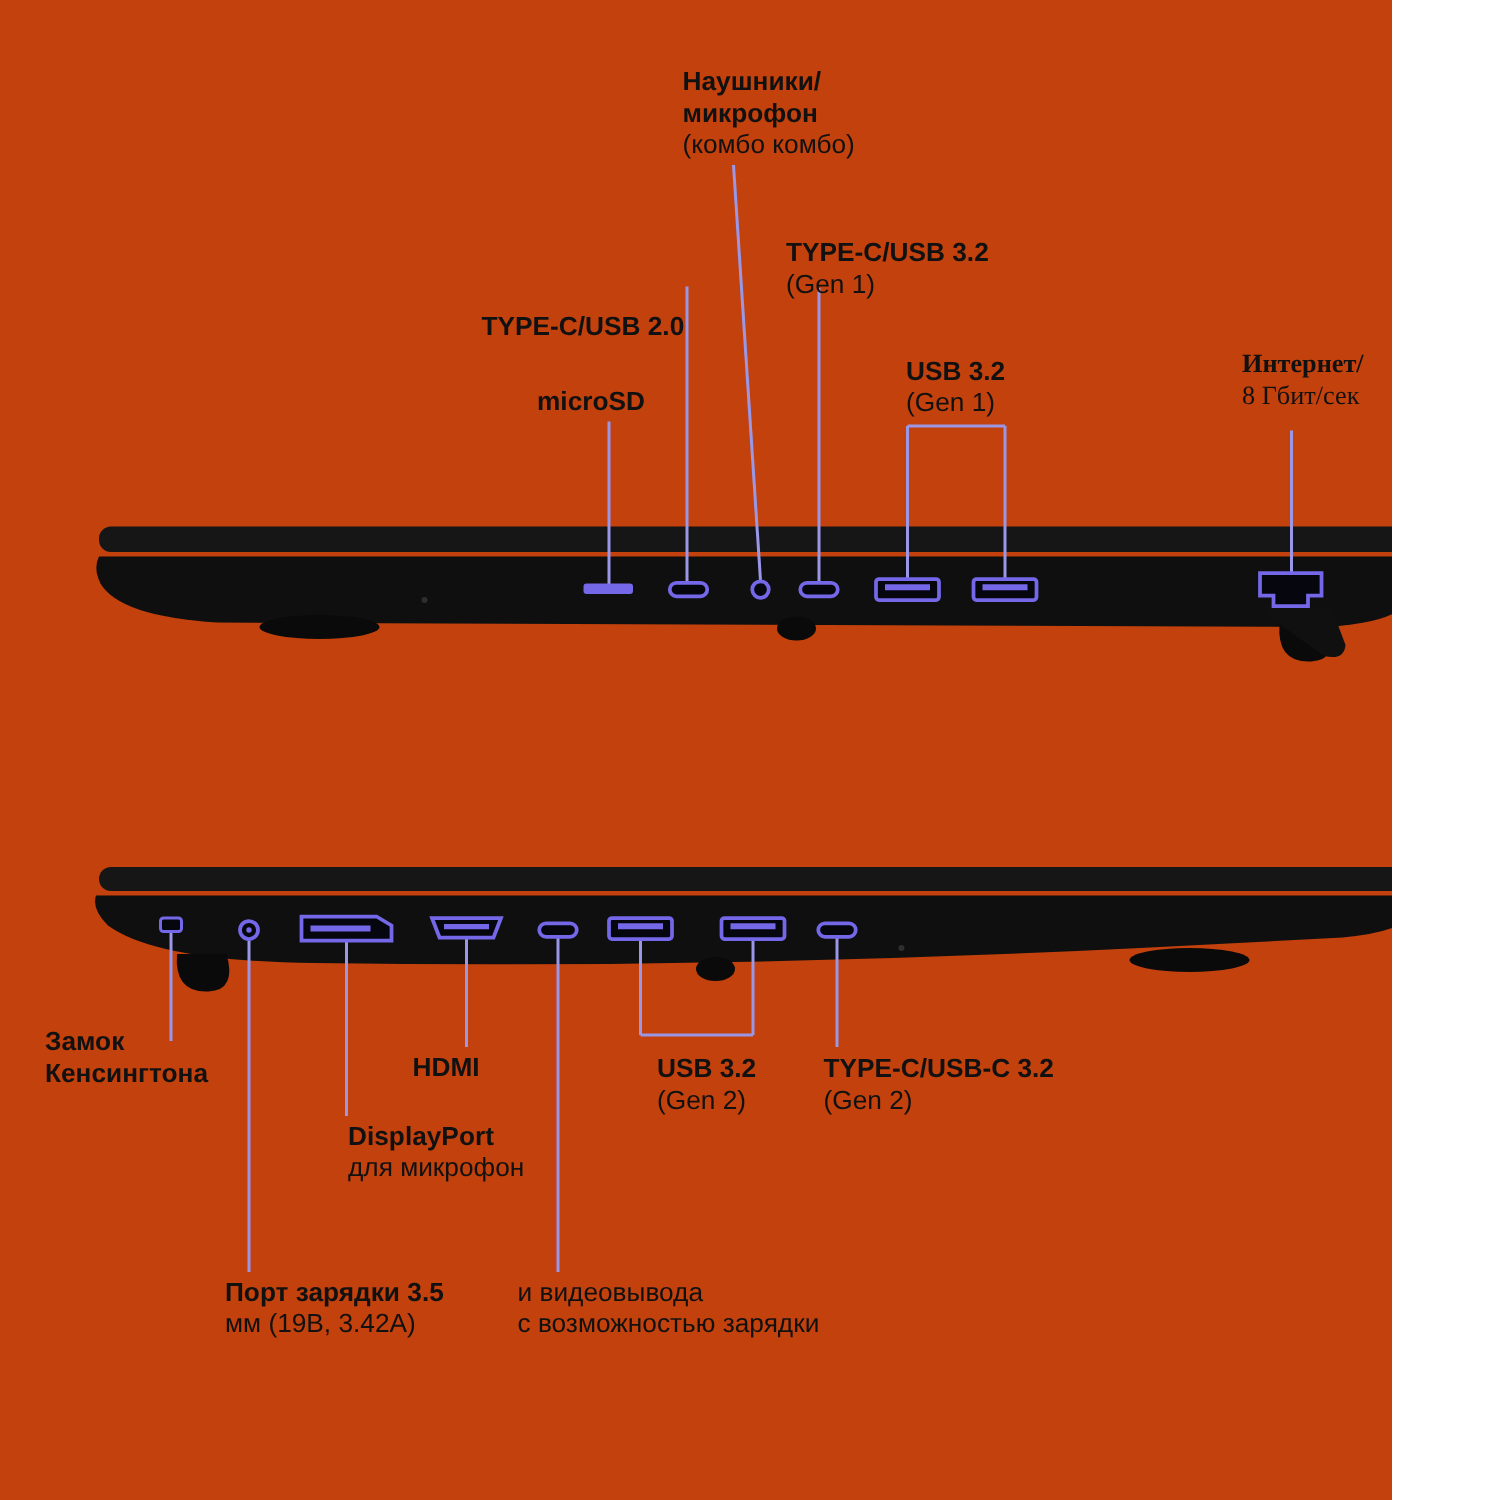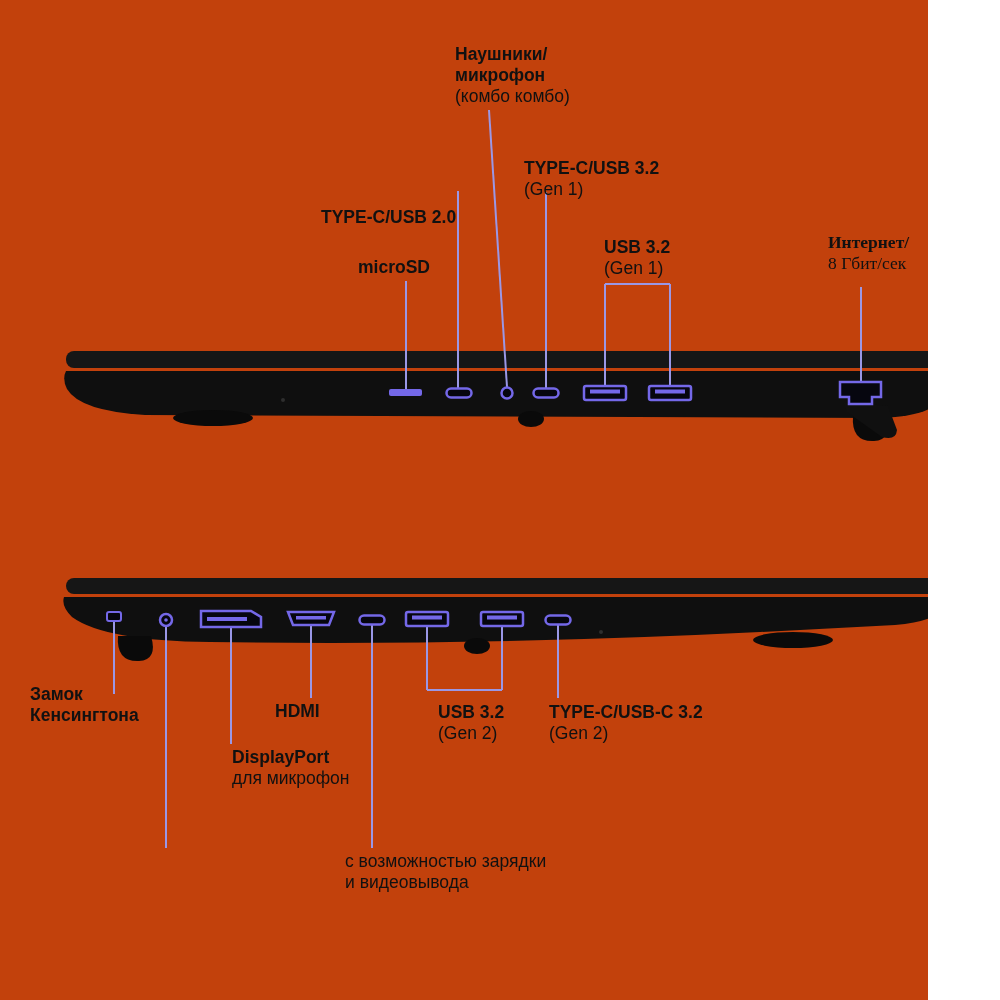--- a/index.html
+++ b/index.html
@@ -137,19 +137,23 @@
   <div class="callout" style="left:438px; top:702px;">
     <span class="b">USB 3.2</span>
     <span class="r">(Gen 2)</span>
   </div>
 
   <div class="callout" style="left:549px; top:702px;">
     <span class="b">TYPE-C/USB-C 3.2</span>
     <span class="r">(Gen 2)</span>
   </div>
 
+  <div class="callout" style="left:150px; top:851px;">
+    <span class="b">Порт зарядки 3.5</span>
+    <span class="r">мм (19В, 3.42А)</span>
+  </div>
 
   <div class="callout" style="left:345px; top:851px;">
+    <span class="r">и видеовывода</span>
     <span class="r">с возможностью зарядки</span>
-    <span class="r">и видеовывода</span>
   </div>
 
 </div>
 
 </body></html>

